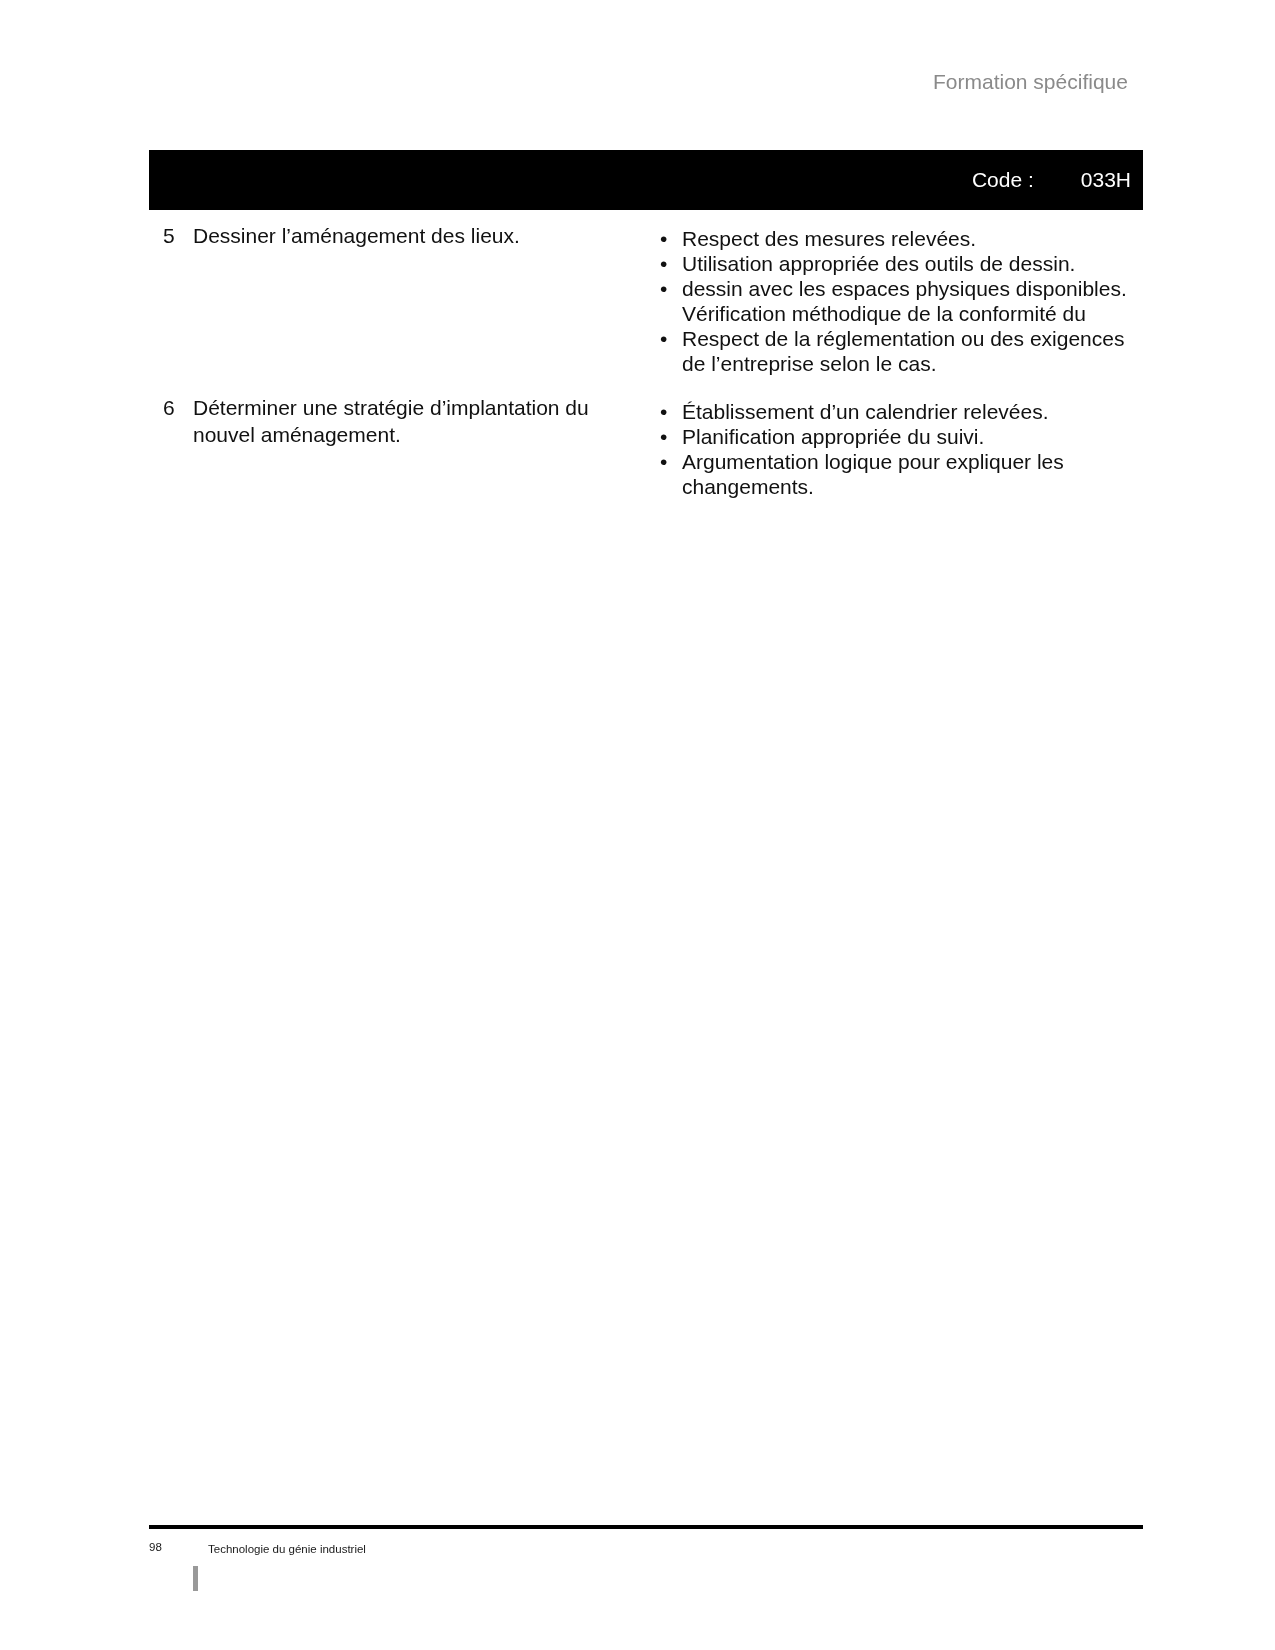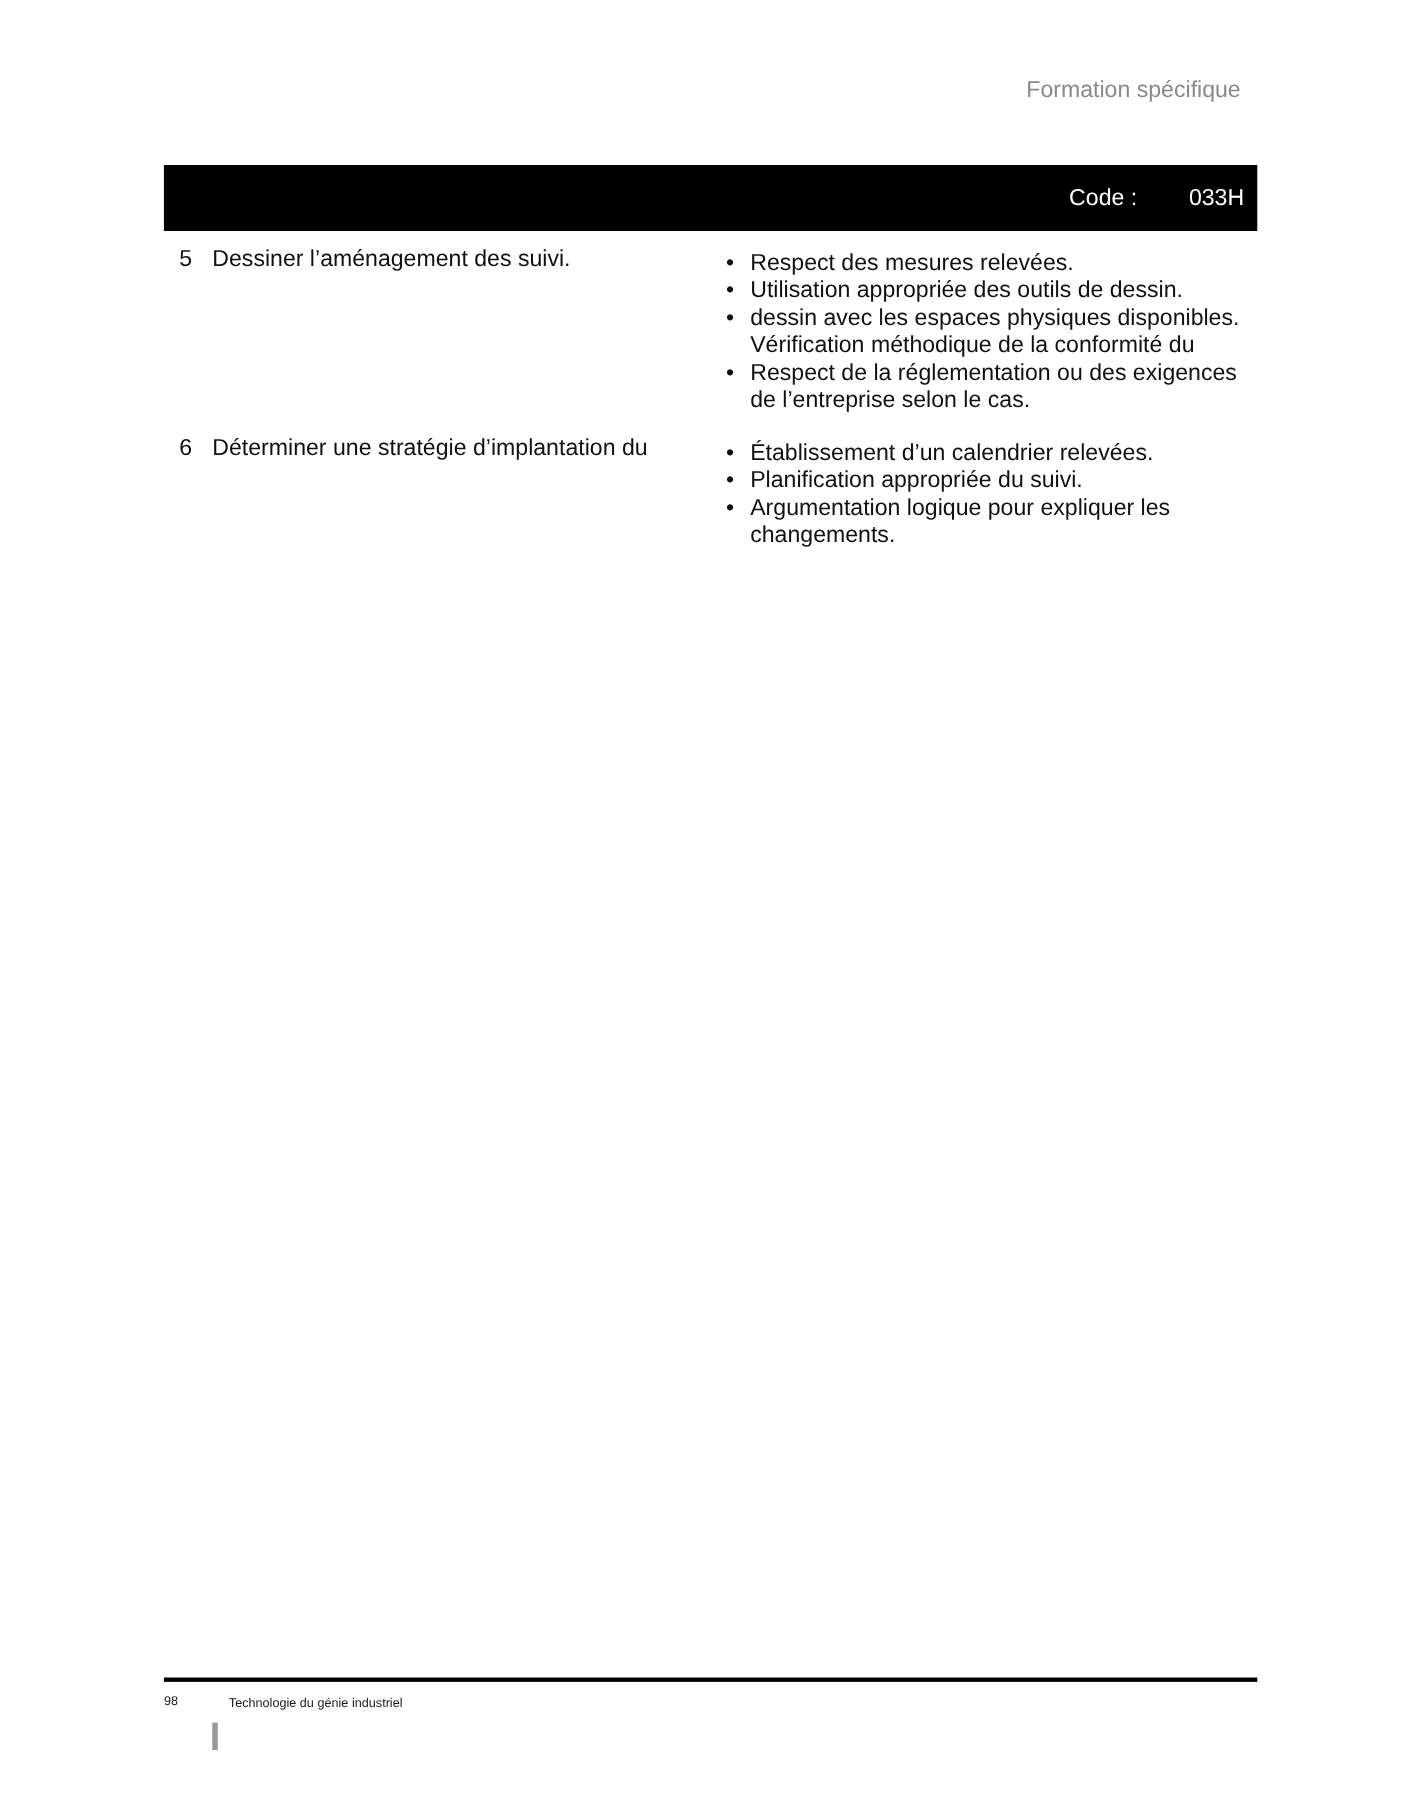--- a/index.html
+++ b/index.html
@@ -124,21 +124,21 @@
   <div class="page-header">Formation spécifique</div>
 
   <div class="title-banner">
     <span>Code :</span>
     <span>033H</span>
   </div>
 
   <div class="obj-row" style="top:222px">
     <div class="obj-num">5</div>
     <div class="obj-lines">
-      <div class="line">Dessiner l’aménagement des suivi.</div>
+      <div class="line">Dessiner l’aménagement des lieux.</div>
     </div>
   </div>
 
   <ul class="crit-list" style="top:226px">
     <li class="crit-item">
       <span class="bullet">•</span>
       <div class="line">Respect des mesures relevées.</div>
     </li>
     <li class="crit-item">
       <span class="bullet">•</span>
@@ -153,20 +153,21 @@
       <span class="bullet">•</span>
       <div class="line">Respect de la réglementation ou des exigences</div>
       <div class="line">de l’entreprise selon le cas.</div>
     </li>
   </ul>
 
   <div class="obj-row" style="top:394px">
     <div class="obj-num">6</div>
     <div class="obj-lines">
       <div class="line">Déterminer une stratégie d’implantation du</div>
+      <div class="line">nouvel aménagement.</div>
     </div>
   </div>
 
   <ul class="crit-list" style="top:399px">
     <li class="crit-item">
       <span class="bullet">•</span>
       <div class="line">Établissement d’un calendrier relevées.</div>
     </li>
     <li class="crit-item">
       <span class="bullet">•</span>

